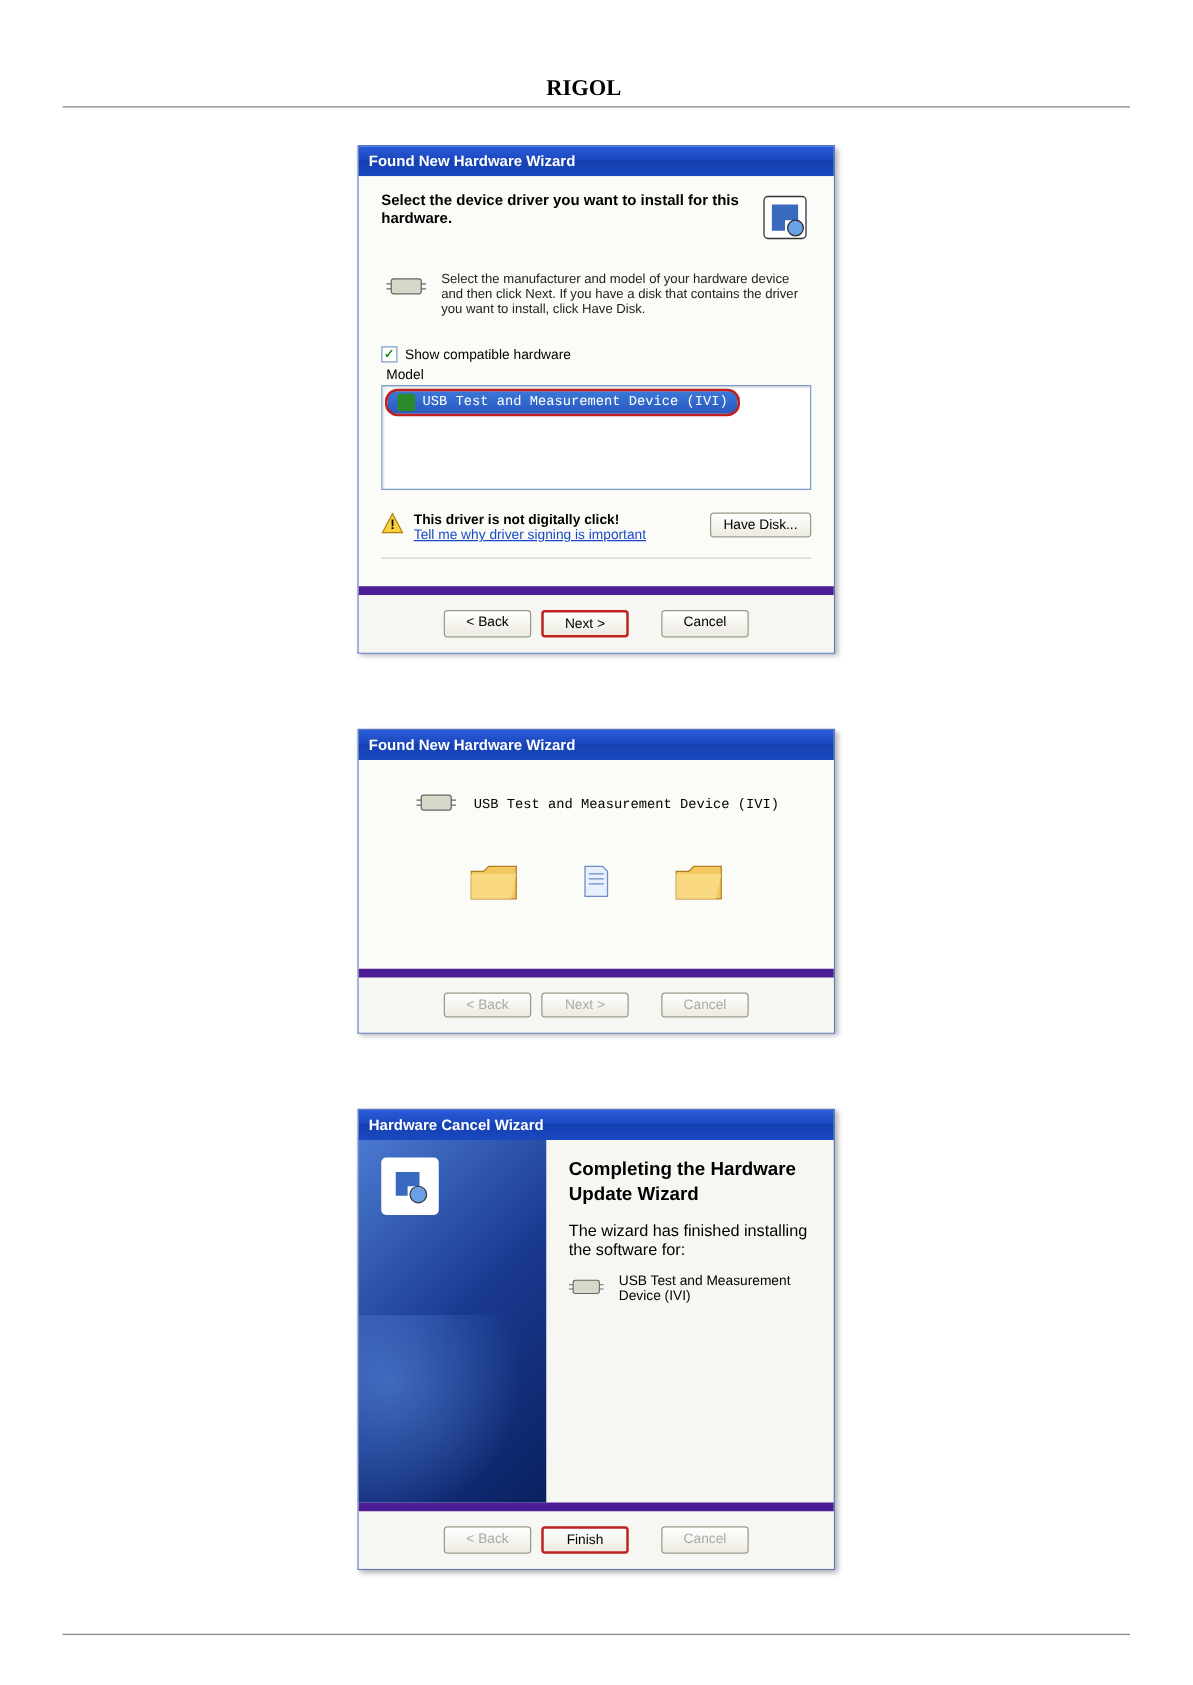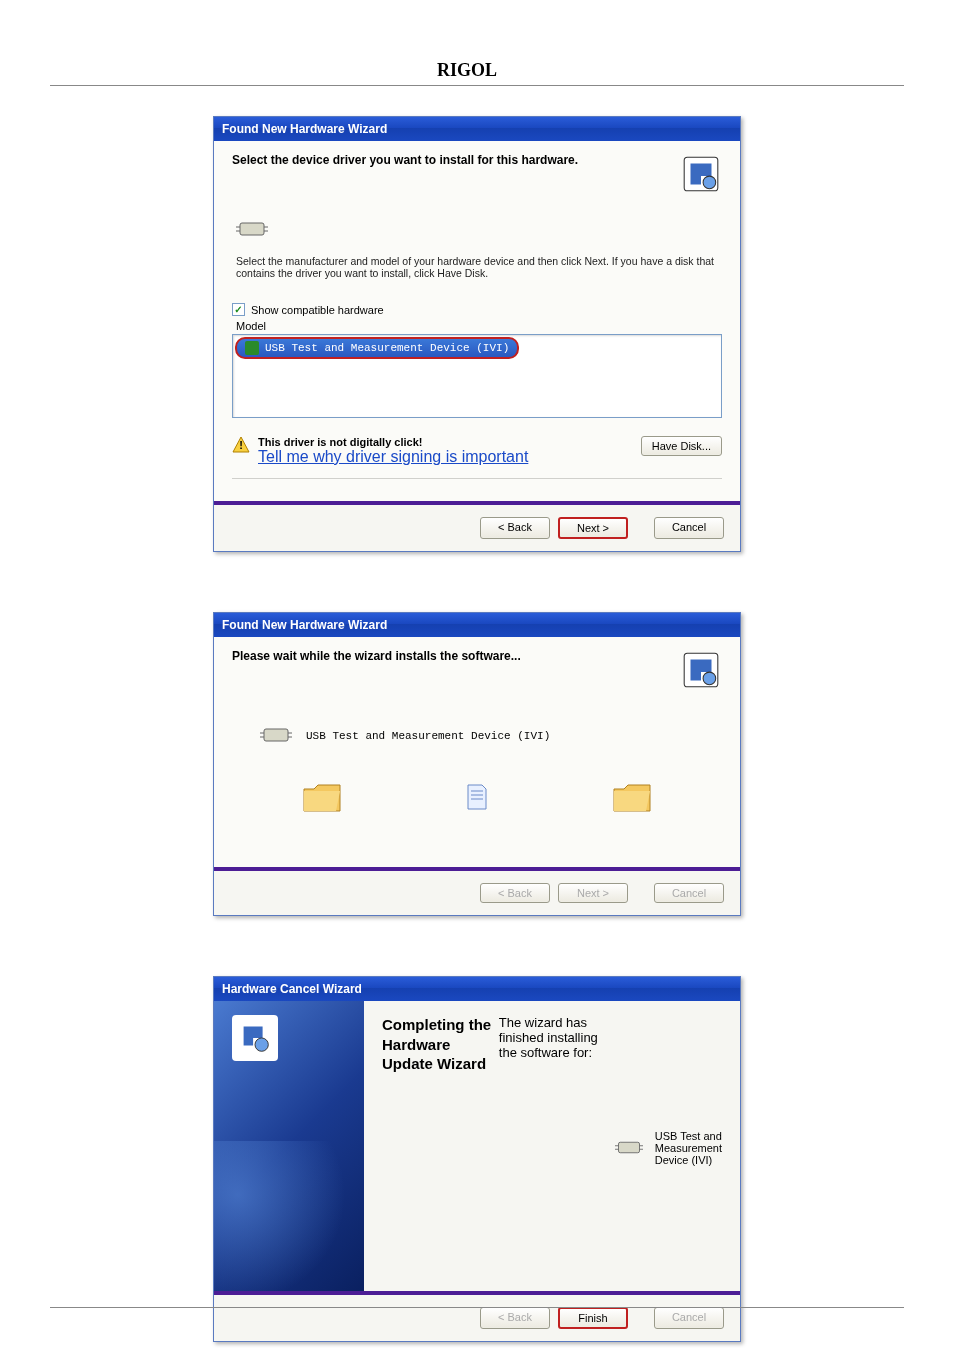--- a/index.html
+++ b/index.html
@@ -18,21 +18,21 @@
     text-align: center;
     font-weight: bold;
     font-family: Georgia, serif;
     font-size: 18px;
     padding-right: 20px;
     border-bottom: 1px solid #888;
     padding-bottom: 4px;
     margin-bottom: 30px;
   }
   .dialog-container {
-    width: 528px;
+    width: 382px;
     margin: 0 auto 60px auto;
     border: 1px solid #5a7ac0;
     box-shadow: 2px 2px 4px rgba(0,0,0,0.3), 1px 1px 0 #fff inset;
     background: #f6f6f2;
     font-size: 11px;
   }
   .titlebar {
     background: linear-gradient(to bottom, #2a5cd8 0%, #1a48c0 45%, #1540b0 46%, #1a48c0 100%);
     color: #fff;
     font-weight: bold;
@@ -57,21 +57,20 @@
     margin-left: 10px;
   }
   .wizard-icon svg { width: 100%; height: 100%; }
   .instr-row {
     display: flex;
     gap: 12px;
     font-size: 10.5px;
     color: #222;
     margin-bottom: 24px;
     padding-left: 4px;
-    flex-direction: column;
   }
   .small-chip-icon { width: 32px; flex-shrink: 0; }
   .checkbox-row {
     display: flex;
     align-items: flex-end;
     gap: 6px;
     font-size: 11px;
     margin-bottom: 4px;
   }
   .checkbox-row .box {
@@ -109,27 +108,27 @@
     display: flex;
     gap: 8px;
     align-items: flex-start;
     margin-top: 18px;
     font-size: 11px;
   }
   .warn-icon {
     width: 18px; height: 18px;
   }
   .warn-text b { display:block; }
-  .warn-text a { color: #1a4ac8; text-decoration: underline; font-size: 16px; }
+  .warn-text a { color: #1a4ac8; text-decoration: underline; font-size: 11px; }
   .button-row {
-    border-top: 4px solid #4c1d95;
+    border-top: 7px solid #4c1d95;
     padding: 12px 16px;
     background: #f6f6f2;
     display: flex;
-    justify-content: flex-end;
+    justify-content: center;
     gap: 8px;
   }
   .btn {
     min-width: 70px;
     padding: 3px 10px;
     font-size: 11px;
     background: linear-gradient(to bottom, #ffffff, #eceae0);
     border: 1px solid #9a9a8a;
     border-radius: 3px;
     box-shadow: inset 0 0 1px #fff;
@@ -173,21 +172,21 @@
     background:#fff; border-radius:4px;
     display:flex; align-items:center; justify-content:center;
   }
   .sidebar-img::after {
     content:""; position:absolute; left:-30px; bottom:-30px;
     width:180px; height:180px; background: radial-gradient(circle at 30% 30%, rgba(90,140,220,0.6), transparent 60%);
   }
   .d3-right {
     padding: 14px 18px 10px 18px;
     flex:1;
-    display:flex; flex-direction:row;
+    display:flex; flex-direction:column;
   }
   .d3-title { font-weight:bold; font-size:15px; margin-bottom:12px; line-height:1.3; }
   .d3-sub { font-size:13px; margin-bottom:12px; }
   .d3-item-row { display:flex; gap:12px; align-items:center; font-size:11px; }
   .d3-close { font-size:11px; margin-top:auto; padding-top:8px; }
 
   .footer-line {
     position:absolute;
     bottom: 40px;
     left: 50px;
@@ -258,30 +257,20 @@
       <span class="btn">&lt; Back</span>
       <span class="btn primary">Next &gt;</span>
       <span style="width:10px"></span>
       <span class="btn">Cancel</span>
     </div>
   </div>
 
   <div class="dialog-container">
     <div class="titlebar">Found New Hardware Wizard</div>
     <div class="content">
-      <div class="heading">
-        <span>Please wait while the wizard installs the software...</span>
-        <span class="wizard-icon">
-          <svg viewBox="0 0 40 40">
-              <rect x="4" y="4" width="32" height="32" rx="3" fill="#fff" stroke="#333"></rect>
-              <path d="M10 10 L30 10 L30 22 L20 22 L20 30 L10 30 Z" fill="#3a6ac0"></path>
-              <circle cx="28" cy="28" r="6" fill="#6aa0e8" stroke="#333"></circle>
-            </svg>
-        </span>
-      </div>
       <div class="installing-body">
         <div class="install-name-row">
           <span class="small-chip-icon">
             <svg viewBox="0 0 32 24">
                 <rect x="4" y="6" width="24" height="12" rx="2" fill="#d8d8c8" stroke="#666"></rect>
                 <line x1="0" y1="10" x2="4" y2="10" stroke="#666"></line>
                 <line x1="0" y1="14" x2="4" y2="14" stroke="#666"></line>
                 <line x1="28" y1="10" x2="32" y2="10" stroke="#666"></line>
                 <line x1="28" y1="14" x2="32" y2="14" stroke="#666"></line>
               </svg>

